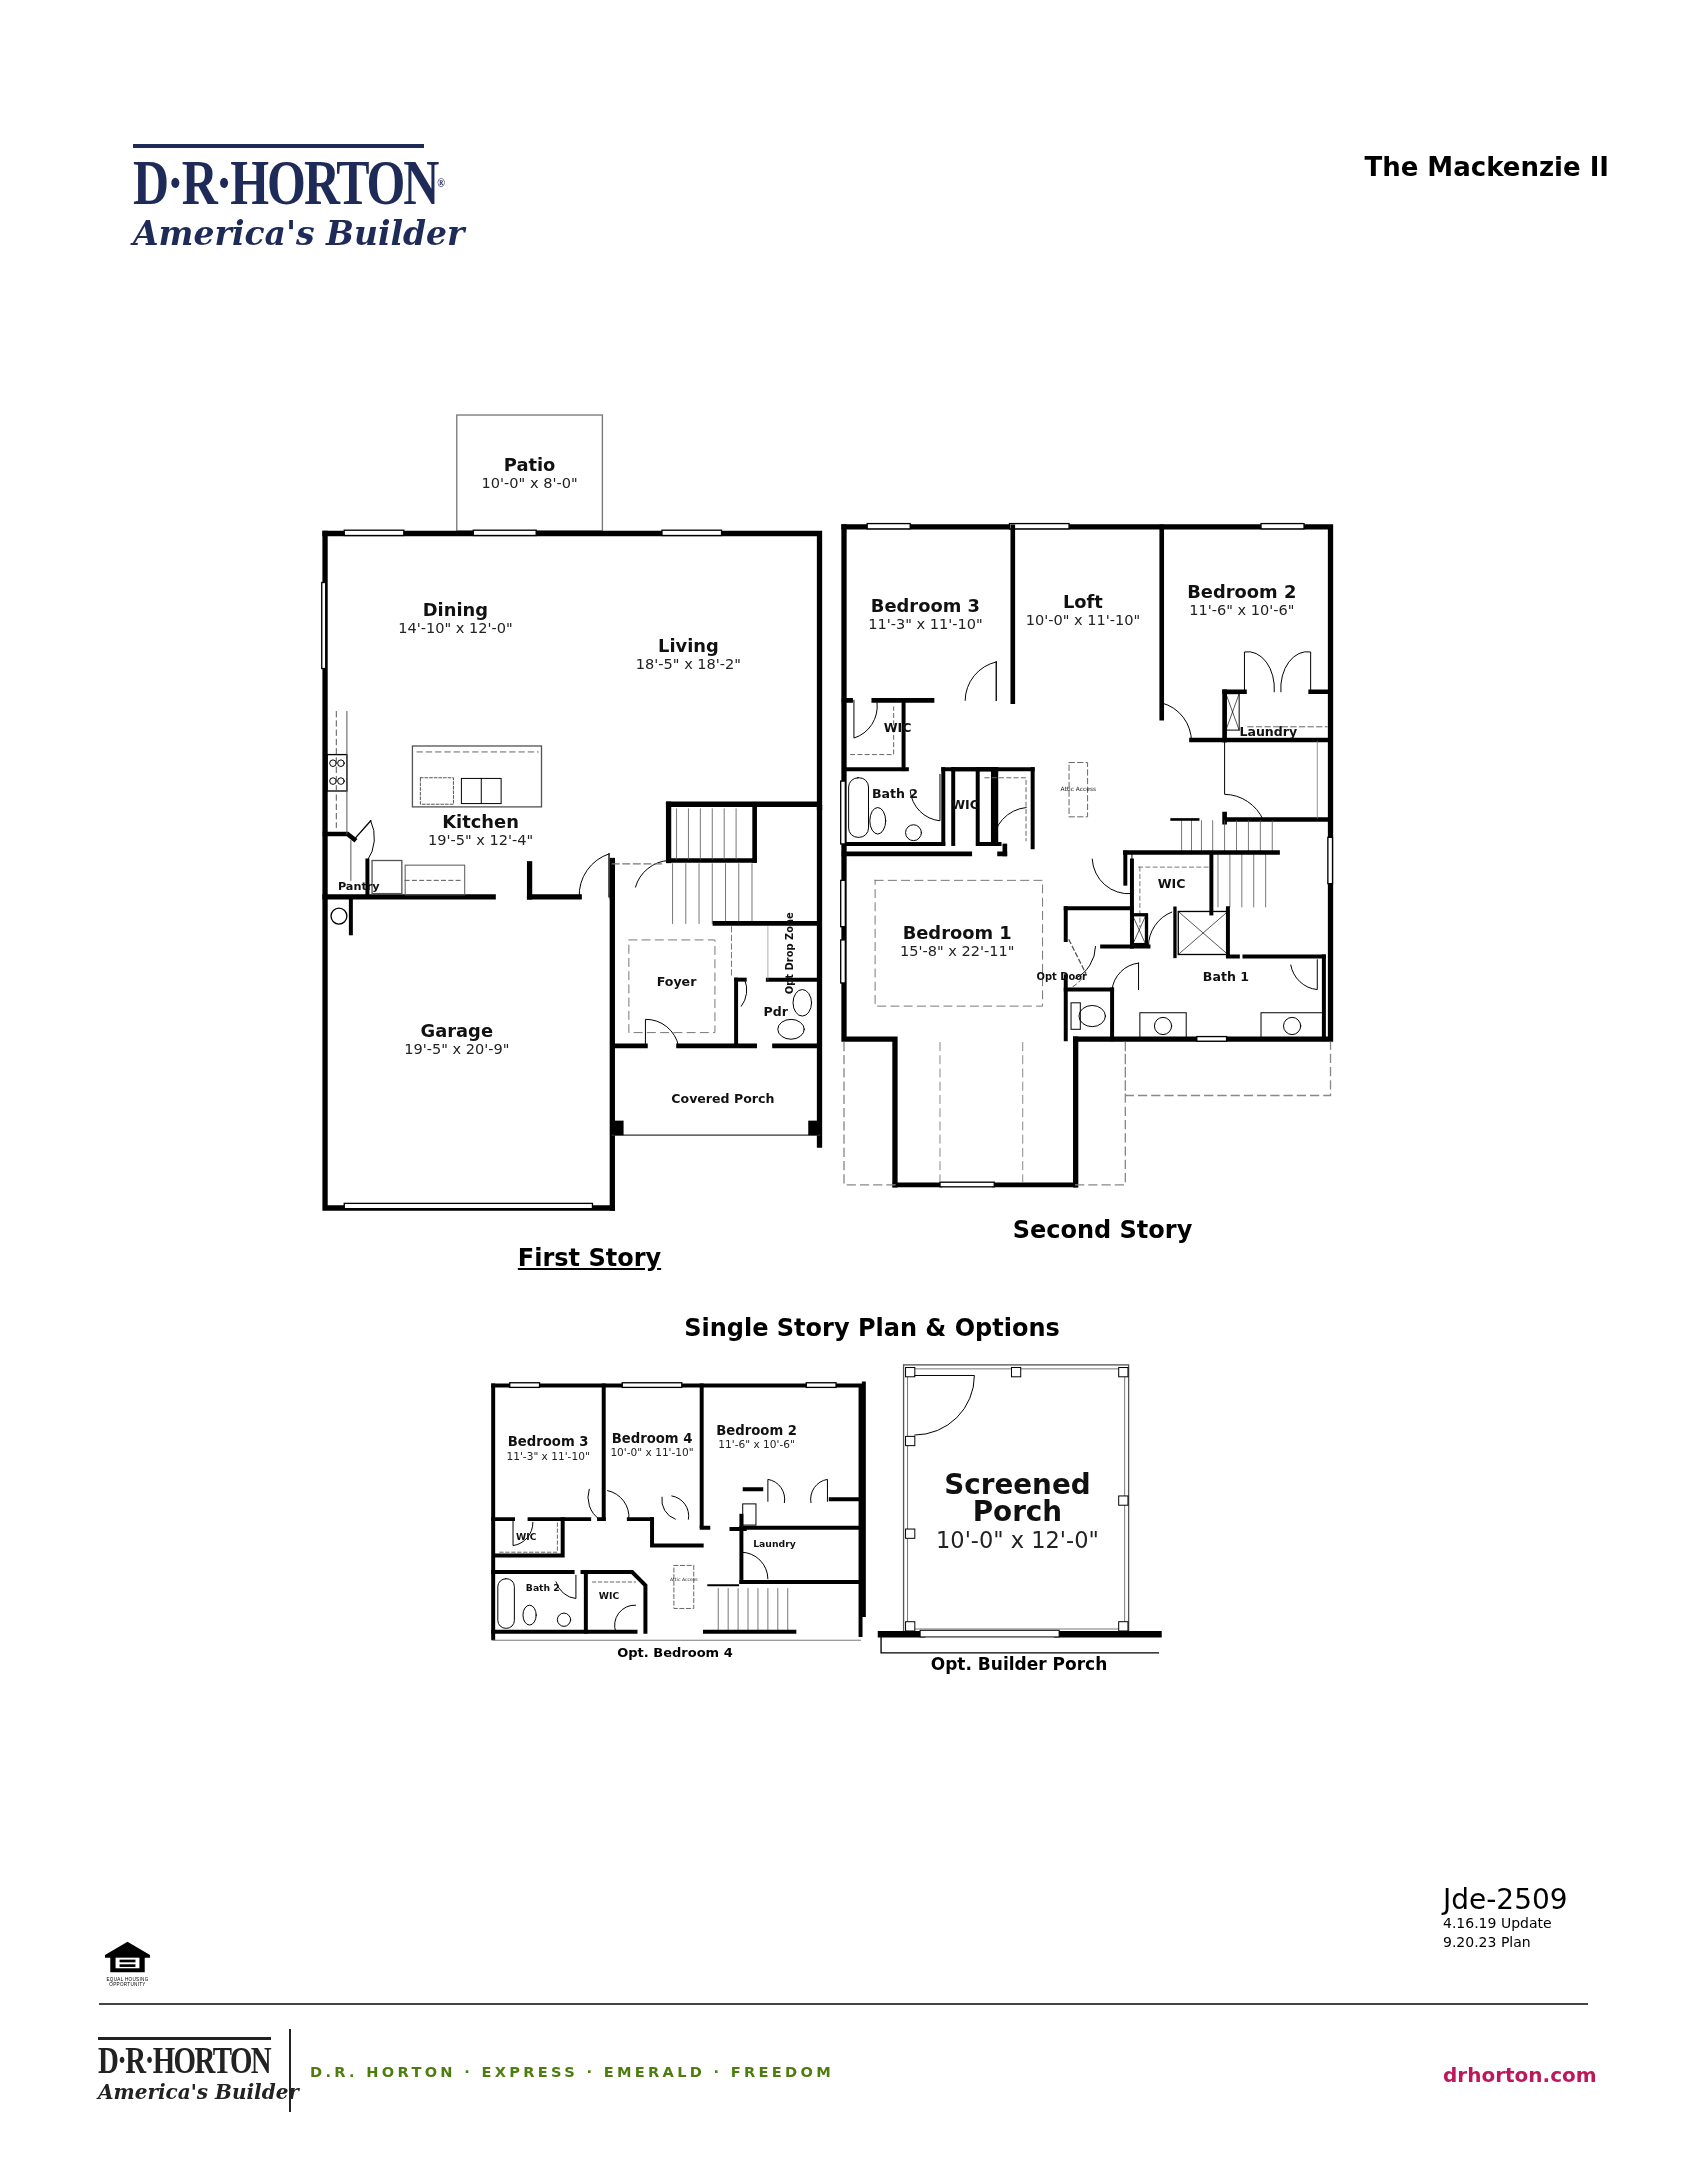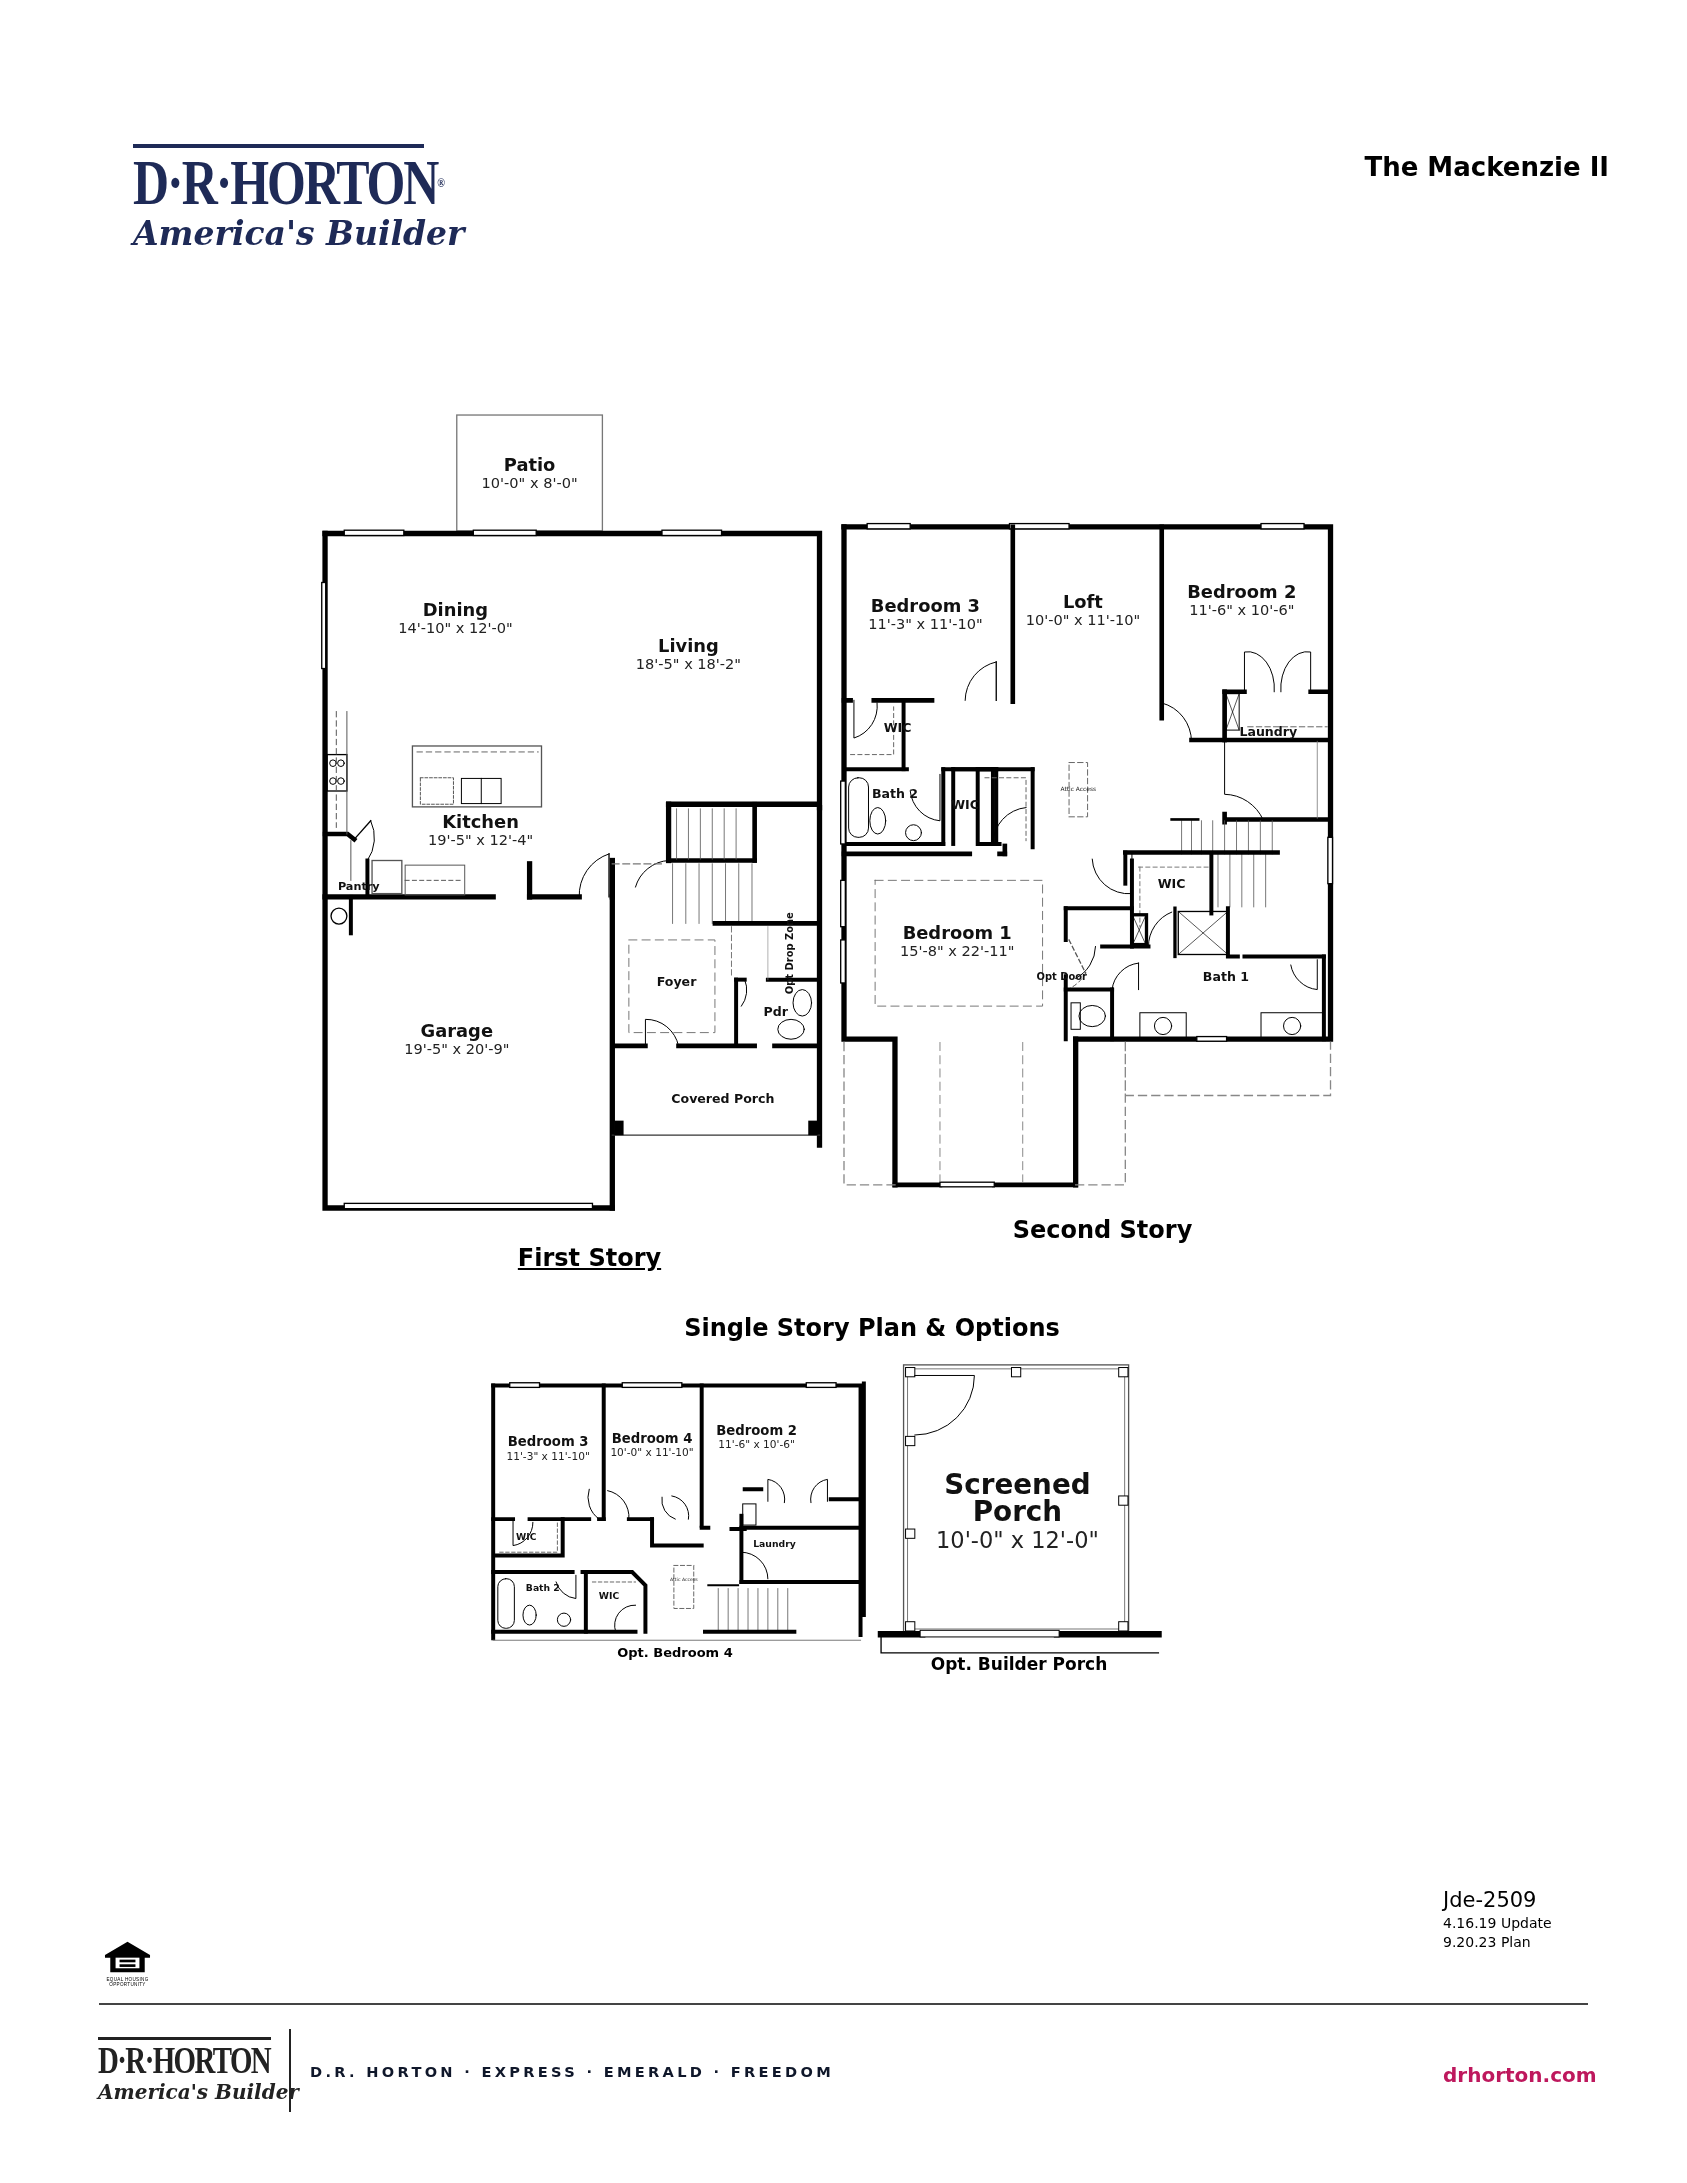--- a/index.html
+++ b/index.html
@@ -7,31 +7,31 @@
   .abs { position: absolute; }
   .logo-top { left: 133px; top: 144px; width: 304px; }
   .logo-rule { height: 4px; background: #1e2a57; width: 291px; }
   .logo-word { font-family: "Liberation Serif", serif; font-weight: bold; color: #1e2a57; font-size: 64px; letter-spacing: -2.6px; line-height: 61px; margin-top: 4px; transform: scaleX(0.78); transform-origin: left; white-space: nowrap; }
   .logo-reg { font-size: 13.2px; vertical-align: top; letter-spacing: 0; }
   .logo-script { font-family: "DejaVu Serif", serif; font-style: italic; font-weight: bold; color: #1e2a57; font-size: 33px; line-height: 40px; margin-top: 1.3px; white-space: nowrap; }
   .title { right: 79px; top: 152px; font-family: "DejaVu Sans", sans-serif; font-weight: bold; font-size: 26px; letter-spacing: 0px; }
   .plan-svg { left: 0; top: 0; }
   .caption { font-family: "DejaVu Sans", sans-serif; font-weight: bold; font-size: 24px; text-align: center; white-space: nowrap; }
   .meta { left: 1443px; top: 1886px; font-family: "DejaVu Sans", sans-serif; }
-  .meta .code { font-size: 21px; line-height: 28px; }
+  .meta .code { font-size: 28px; line-height: 28px; }
   .meta .line { font-size: 14px; line-height: 18.5px; }
   .eho { left: 101px; top: 1939px; width: 53px; }
   .eho-label { font-size: 4.6px; text-align: center; letter-spacing: 0.3px; line-height: 5.3px; }
   .footer-rule { left: 99px; top: 2003px; width: 1489px; height: 2px; background: #444; }
   .logo-foot { left: 98px; top: 2037px; width: 179px; }
   .logo-foot .logo-rule { width: 173px; height: 2.6px; background: #222; }
   .logo-foot .logo-word { color: #222; font-size: 37px; line-height: 37px; letter-spacing: -2px; margin-top: 2.6px; }
   .logo-foot .logo-script { color: #222; font-size: 20px; line-height: 24px; }
   .foot-divider { left: 289px; top: 2029px; width: 2px; height: 83px; background: #222; }
-  .brands { left: 310px; top: 2063px; font-family: "DejaVu Sans", sans-serif; font-weight: bold; font-size: 14.6px; letter-spacing: 3.3px; color: #0f172a; white-space: nowrap; }
+  .brands { left: 310px; top: 2063px; font-family: "DejaVu Sans", sans-serif; font-weight: bold; font-size: 14.6px; letter-spacing: 3.3px; color: #4d7c0f; white-space: nowrap; }
   .website { left: 1443px; top: 2063px; font-family: "DejaVu Sans", sans-serif; font-weight: bold; font-size: 20px; color: #be185d; }
   svg text.rname { font-family: "DejaVu Sans", sans-serif; font-weight: bold; fill: #111; }
   svg text.rdim { font-family: "DejaVu Sans", sans-serif; fill: #222; }
 </style>
 </head>
 <body>
 
 <div class="abs logo-top">
   <div class="logo-rule"></div>
   <div class="logo-word"><span>D·R·HORTON</span><span class="logo-reg">®</span></div>

